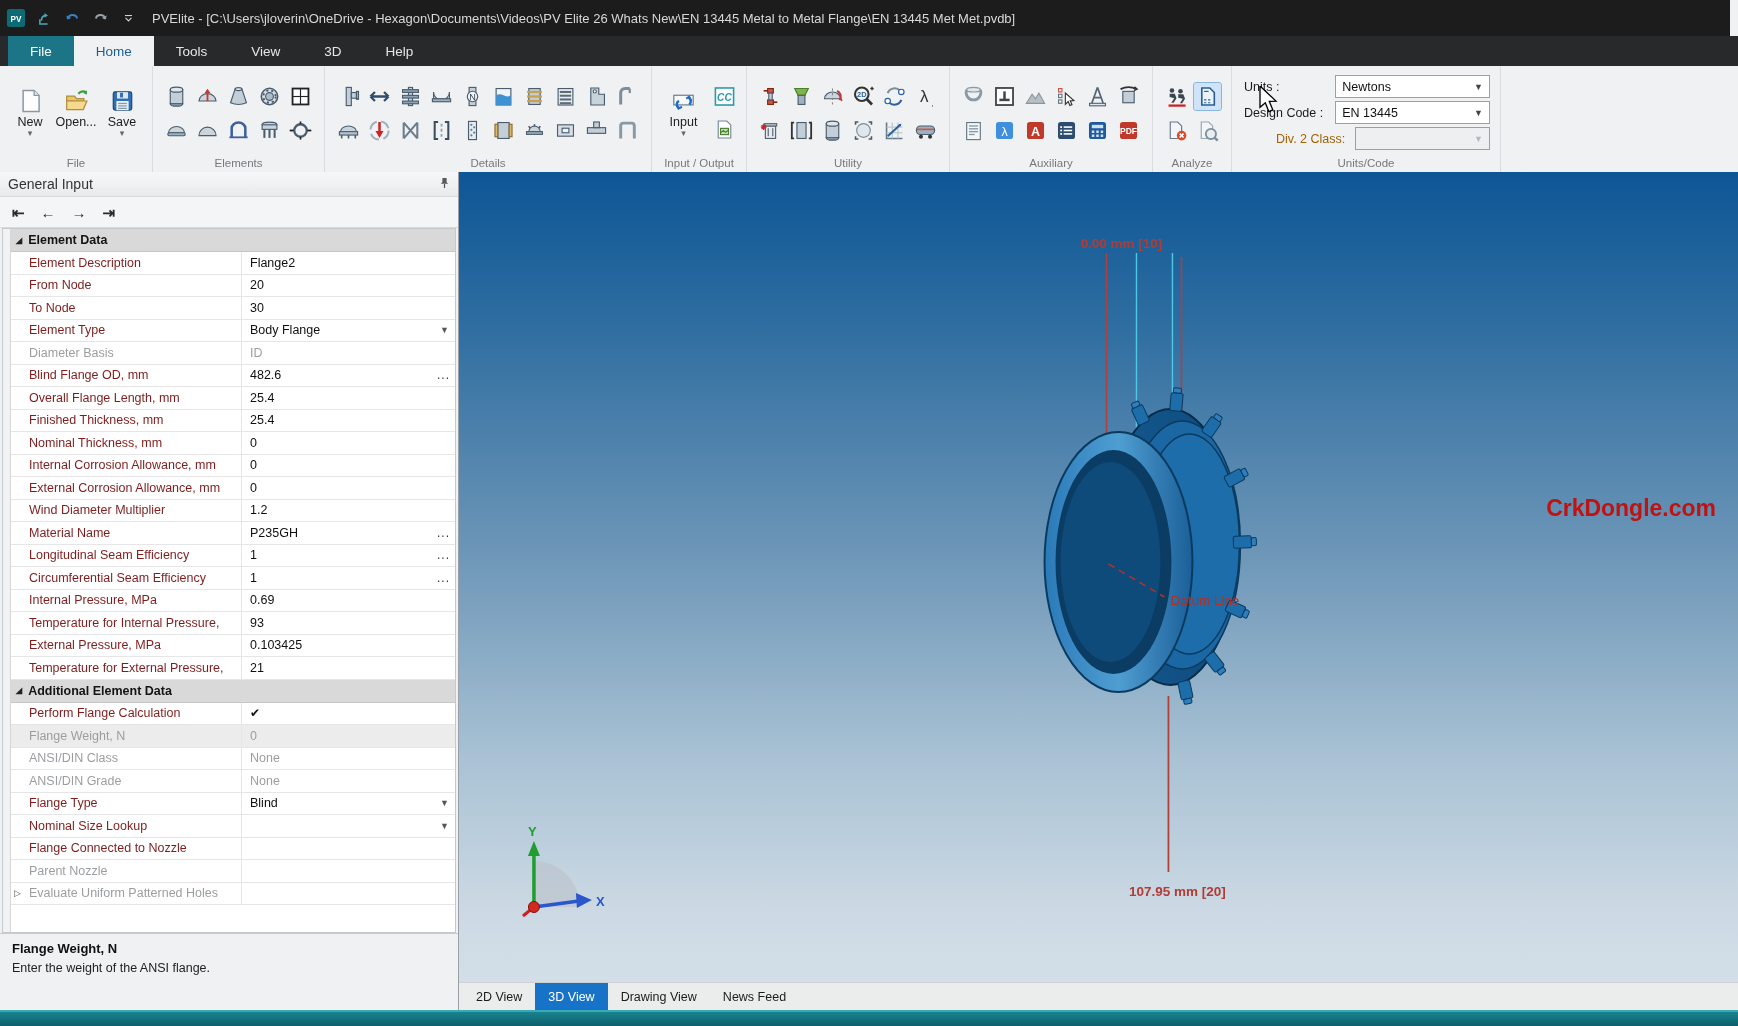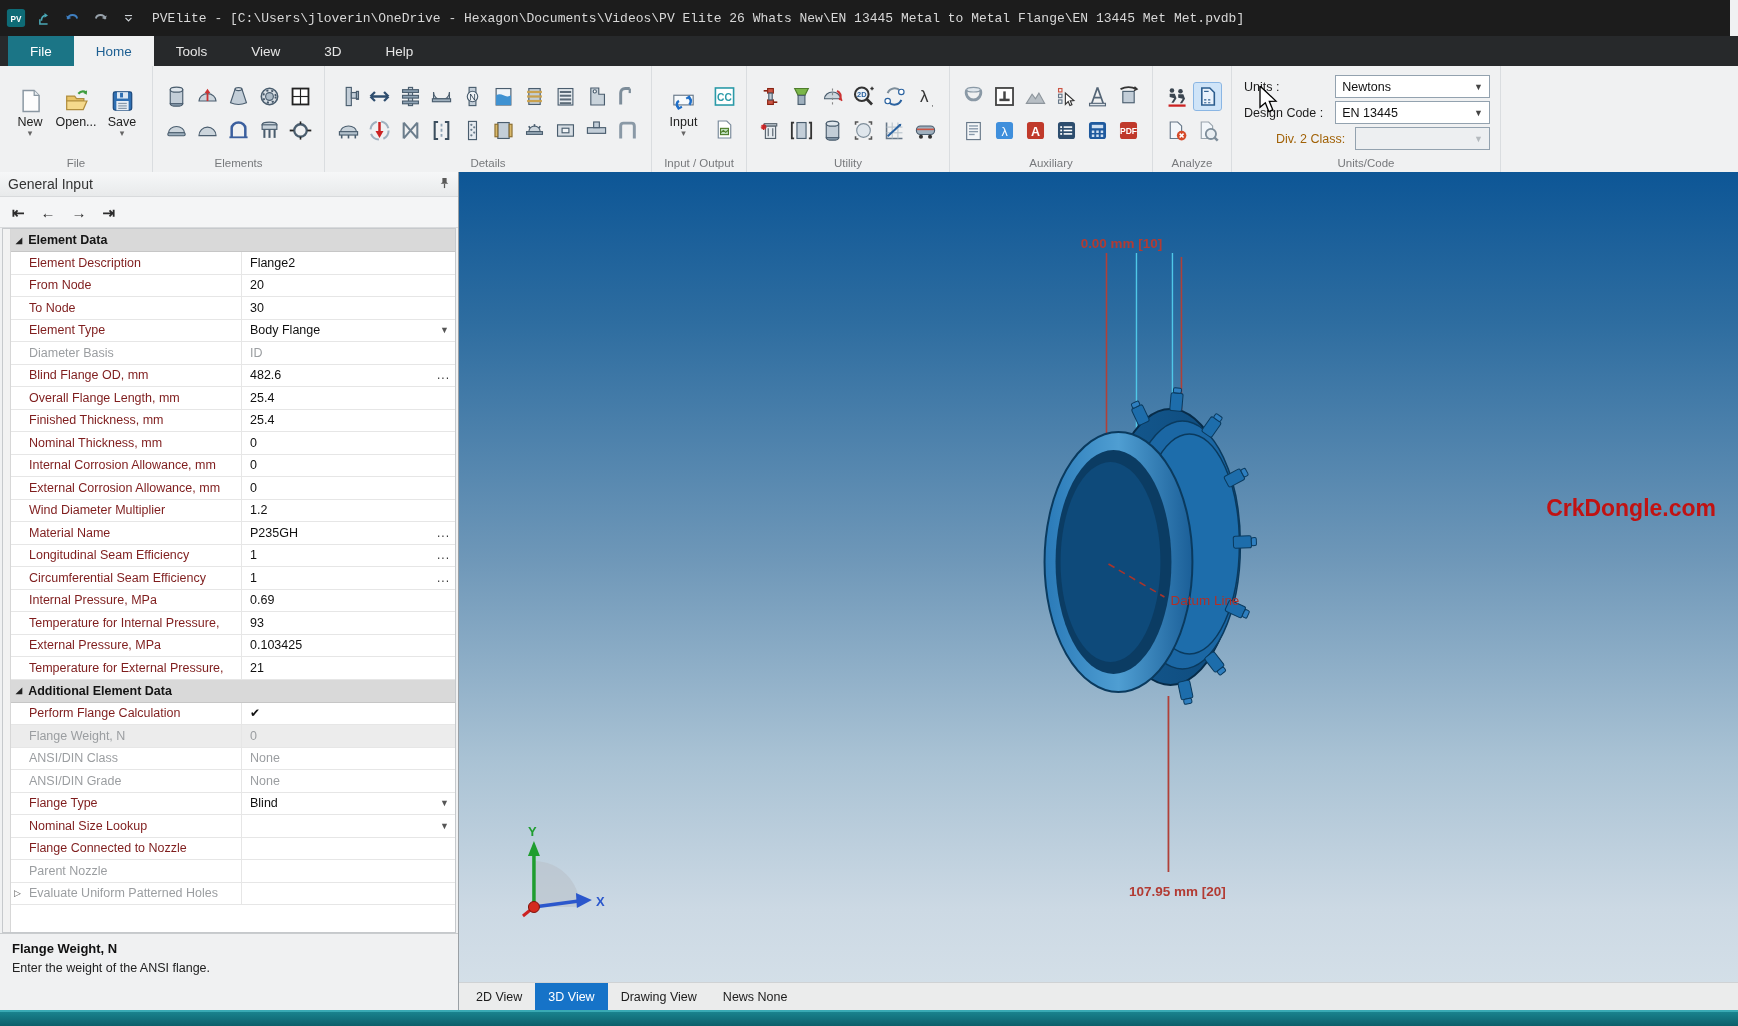--- a/index.html
+++ b/index.html
@@ -4,40 +4,40 @@
 <style>
   html,body{margin:0;padding:0;background:#555;}
   #app{position:relative;width:1738px;height:1026px;overflow:hidden;
        font-family:"Liberation Sans",sans-serif;background:#f0f1f2;
        -webkit-font-smoothing:antialiased;}
   
   .titlebar{position:absolute;top:0;left:0;right:8px;height:36px;background:#1c1c1c;
             display:flex;align-items:center;color:#d6d6d6;padding-left:6px;}
   .qat{display:flex;align-items:center;gap:8px;}
   .qat .qi{display:flex;align-items:center;justify-content:center;width:20px;height:20px;}
-  .titletext{margin-left:14px;font-size:13px;color:#d8d8d8;white-space:nowrap;overflow:hidden;font-family:Liberation Mono, monospace;}
+  .titletext{margin-left:14px;font-size:13px;color:#d8d8d8;white-space:nowrap;overflow:hidden;}
   
   .tabrow{position:absolute;top:36px;left:0;right:0;height:30px;background:#27292b;
           display:flex;align-items:stretch;padding-left:8px;}
   .mtab{padding:0 22px;display:flex;align-items:center;font-size:13.5px;color:#e6e6e6;cursor:default;}
   .mtab.file{background:#1b7586;color:#fff;}
   .mtab.active{background:#f0f1f2;color:#1d5f92;}
   
   .ribbon{position:absolute;top:66px;left:0;right:0;height:106px;background:#f0f1f2;
           border-bottom:1px solid #cfd3d6;display:flex;}
   .rgroup{border-right:1px solid #dadde0;display:flex;flex-direction:column;flex:0 0 auto;}
   .rbody{flex:1;display:flex;align-items:center;gap:4px;padding:3px 8px 0 8px;}
   .rlabel{font-size:11.5px;color:#77797c;text-align:center;padding:0 0 3px;}
   .bigbtn{display:flex;flex-direction:column;align-items:center;width:46px;font-size:12.5px;color:#222;justify-content:center;}
   .bigbtn .caret{font-size:9px;color:#666;line-height:9px;height:10px;}
   .icongrid{display:grid;grid-auto-flow:column;grid-template-rows:repeat(2,34px);
             grid-auto-columns:31px;align-items:center;justify-items:center;}
   .ric{width:27px;height:27px;display:flex;align-items:center;justify-content:center;}
   .ric.hl{background:#cfe4f8;outline:1px solid #8ab6e4;border-radius:2px;}
-  .iocol{display:flex;flex-direction:column;gap:6px;align-items:center;}
+  .iocol{display:flex;flex-direction:column;gap:6px;align-items:center;font-style:italic;}
   
   .ucwrap{display:flex;flex-direction:column;justify-content:center;gap:2px;padding:2px 10px 0 12px;flex:1;}
   .ucrow{display:flex;align-items:center;height:24px;}
   .uclabel{width:96px;font-size:12.5px;color:#1c1c1c;}
   .uclabel.dis{color:#a16207;margin-left:32px;}
   .ucbox{width:148px;height:21px;background:#fff;border:1px solid #93a2af;display:flex;
          align-items:center;justify-content:space-between;padding:0 6px;font-size:12.5px;color:#111;}
   .ucbox .ca{font-size:9px;color:#444;}
   .ucbox.dis{background:#edeff1;}
   .ucbox.dis .ca{color:#b5babe;}
@@ -1081,21 +1081,21 @@
           <line x1="75" y1="735" x2="64" y2="744" stroke="#cc2222" stroke-width="3"></line>
           <circle cx="75" cy="735" r="5.5" fill="#d42a1e" stroke="#7d130c"></circle>
           <text class="axl" x="69" y="664" fill="#1f9d2f">Y</text>
           <text class="axl" x="137" y="734" fill="#2b57cc">X</text>
         </g>
       </svg>
       <div class="vptabs" id="vptabs">
           <div class="vptab">2D View</div>
           <div class="vptab active">3D View</div>
           <div class="vptab">Drawing View</div>
-          <div class="vptab">News None</div>
+          <div class="vptab">News Feed</div>
         </div>
     </div>
   </div>
 
   <div class="statusbar"></div>
 
   <div class="cursor">
     <svg width="20" height="28" viewBox="0 0 14 21">
       <path d="M1 0 L1 16 L5 12.6 L7.6 19.2 L10.6 17.9 L8 11.6 L13 11.3 Z" fill="#fff" stroke="#000" stroke-width="1"></path>
     </svg>

